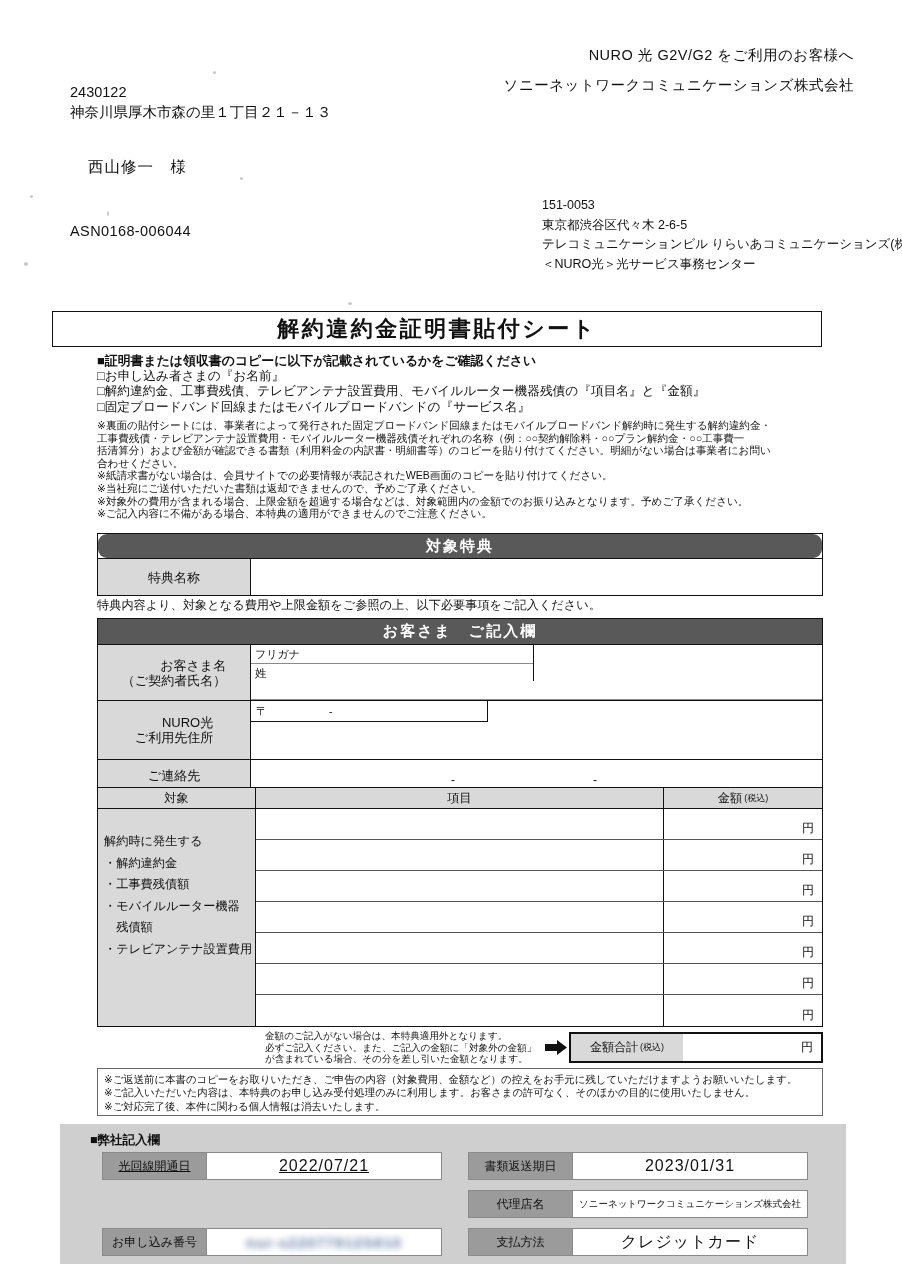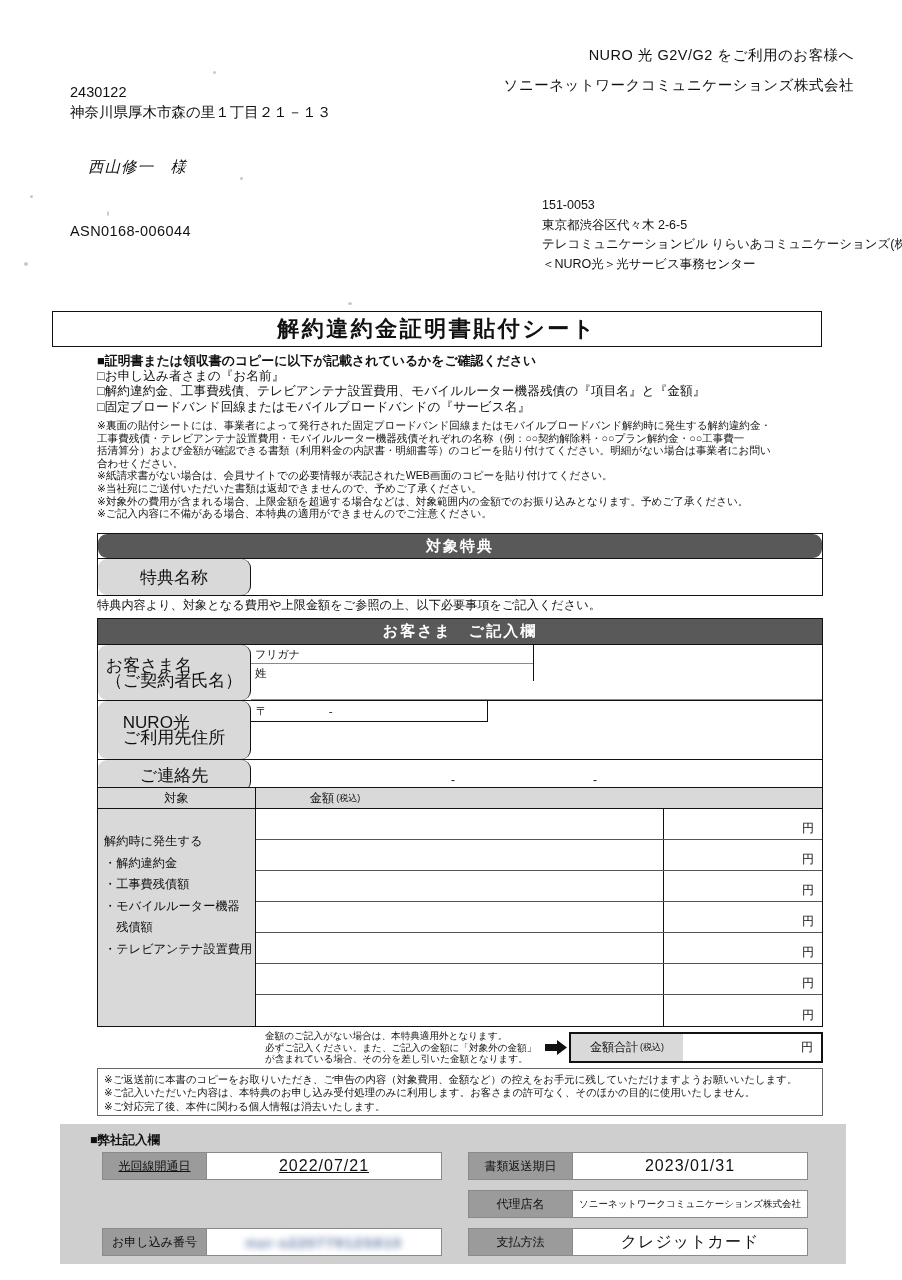--- a/index.html
+++ b/index.html
@@ -18,21 +18,21 @@
   
   .speck { position:absolute; background:#9a9a9a; border-radius:50%; opacity:.55; }
 
   
   .lh-right { position:absolute; right:48px; text-align:right; letter-spacing:.5px; }
   #lh-line1 { top:46px; font-size:14.5px; }
   #lh-line2 { top:76px; font-size:14.5px; }
 
   .addr-block { position:absolute; left:70px; top:82px; font-size:14.5px; line-height:20px; }
   .addr-block div { white-space:nowrap; }
-  #recipient { position:absolute; left:88px; top:157px; font-size:15.5px; letter-spacing:1px;font-style:italic; }
+  #recipient { position:absolute; left:88px; top:157px; font-size:15.5px; letter-spacing:1px; }
   #asn { position:absolute; left:70px; top:223px; font-size:14.5px; letter-spacing:.4px; }
 
   .sender { position:absolute; left:542px; top:196px; font-size:12.5px; line-height:19.5px; }
   .sender div { white-space:nowrap; }
 
   
   #title-box {
     position:absolute; left:52px; top:311px; width:770px; height:36px;
     border:1.6px solid #111; display:flex; align-items:center; justify-content:center;
   }
@@ -49,21 +49,21 @@
 
   
   .tbl { position:absolute; border:1.6px solid #111; background:#fff; }
   .band {
     background:#595959; color:#fff; text-align:center; font-weight:bold;
     display:flex; align-items:center; justify-content:center;
     font-size:15px; letter-spacing:2px;
   }
   .lbl-cell {
     background:#d9d9d9; display:flex; align-items:center; justify-content:center;
-    text-align:left; font-size:17px; line-height:15px; border-right:1.2px solid #111;border-radius:9px;
+    text-align:right; font-size:13px; line-height:15px; border-right:1.2px solid #111;
   }
   .row { display:flex; border-top:1.2px solid #111; }
   .val-cell { flex:1; background:#fff; position:relative; }
 
   
   #t-benefit { left:97px; top:533px; width:726px; }
   #t-benefit .band { height:24px;border-radius:9px; }
   #t-benefit .row { height:37px; }
   #t-benefit .lbl-cell { width:153px; }
 
@@ -245,20 +245,21 @@
           <span style="margin-left:200px">-</span>
           <span style="margin-left:138px">-</span>
         </div>
       </div>
     </div>
   </div>
 
   <div class="tbl" id="t-amount">
     <div class="amt-head">
       <div class="c-obj">対象</div>
+      <div class="c-item">項目</div>
       <div class="c-amt">
         <span>金額</span>
         <span style="font-size:9px;margin-left:2px">(税込)</span>
       </div>
     </div>
     <div class="amt-body">
       <div class="amt-left">
         <div>解約時に発生する</div>
         <div>・解約違約金</div>
         <div>・工事費残債額</div>

